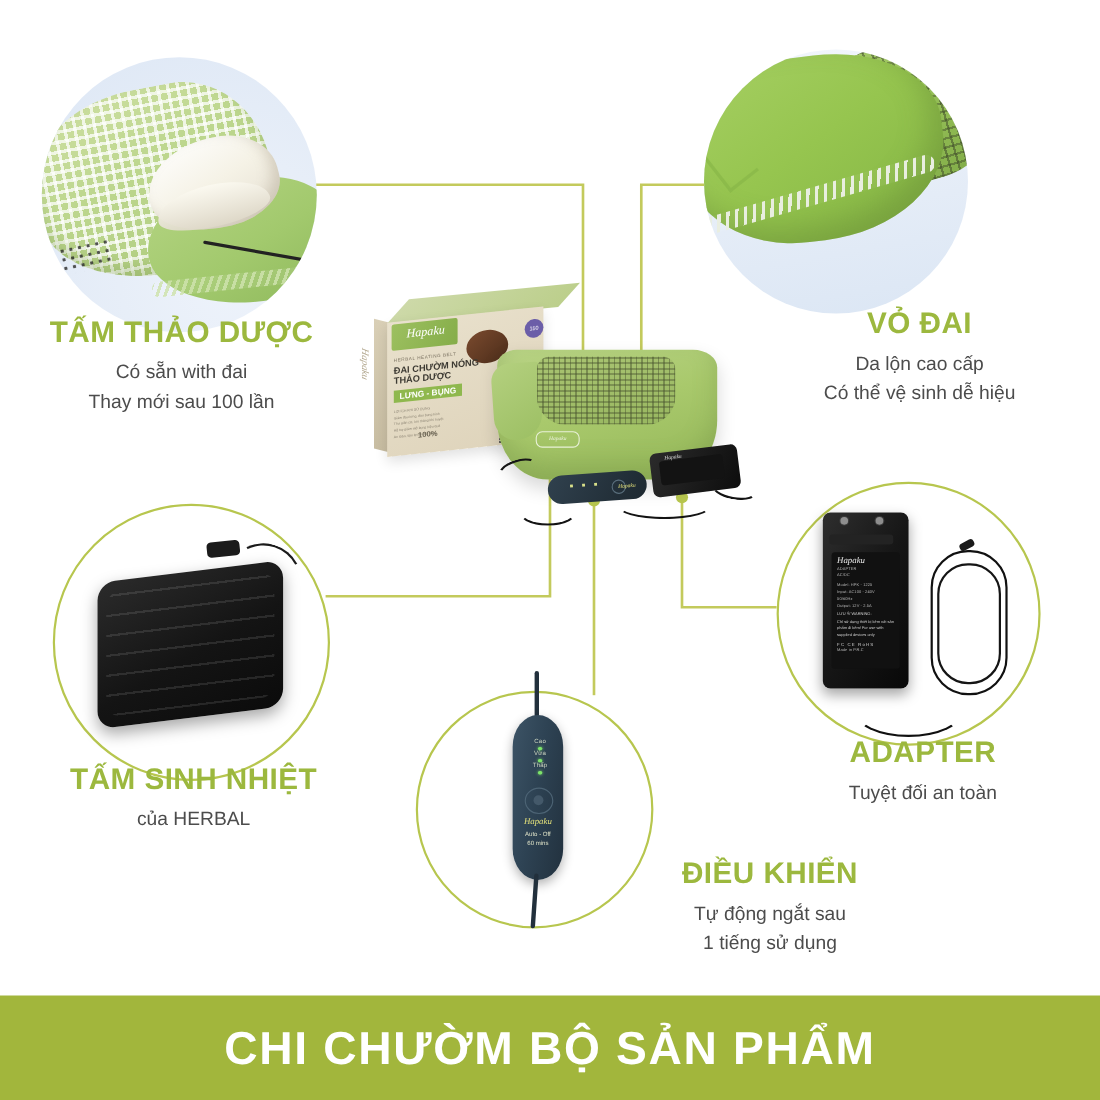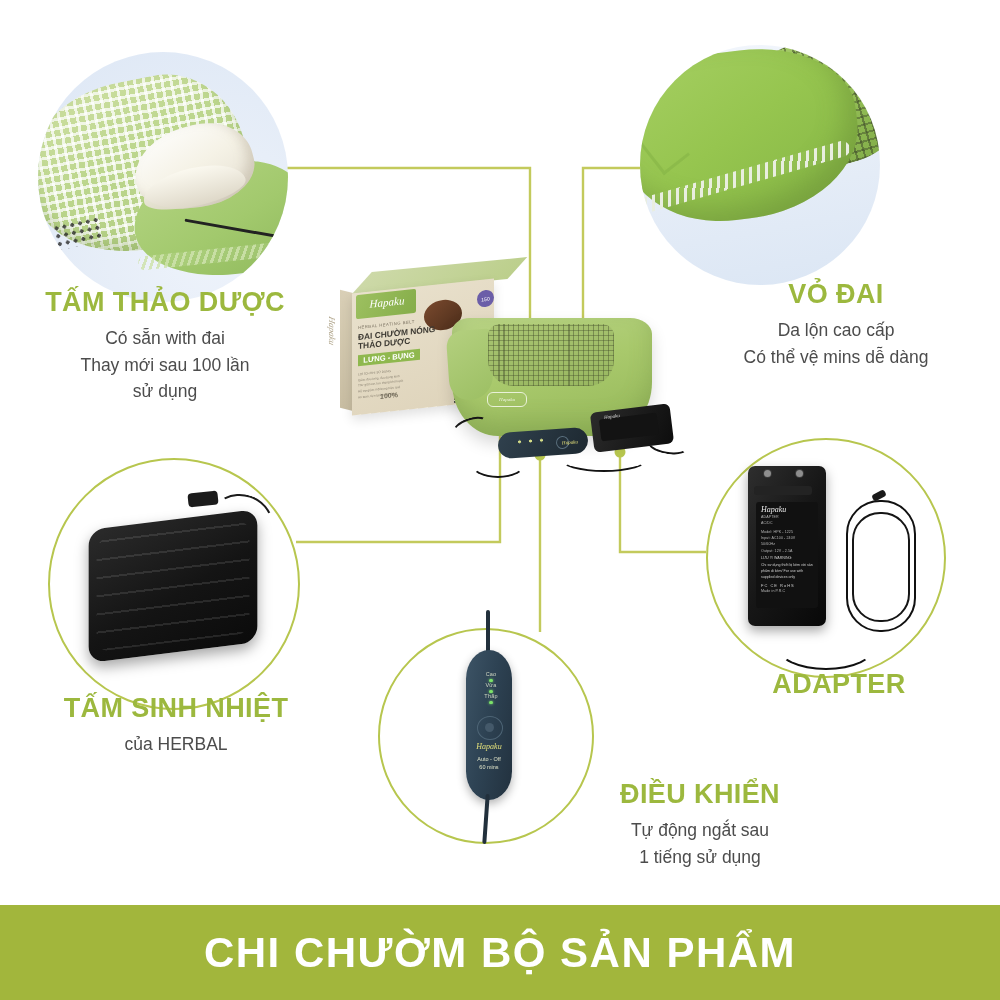--- a/index.html
+++ b/index.html
@@ -431,36 +431,36 @@
   <div class="mini-wire2"></div>
   <div class="mini-ad"></div>
   <div class="mini-ad-lbl"></div>
   <div class="mini-ad-brand">Hapaku</div>
   <div class="mini-wire3"></div>
 
   <div class="label-block" id="lbl-tl">
     <div class="label-title">TẤM THẢO DƯỢC</div>
     <p class="label-body">Có sẵn with đai</p>
     <p class="label-body">Thay mới sau 100 lần</p>
-    <p class="label-body">sử dụng</p>
   </div>
 
   <div class="label-block" id="lbl-tr">
     <div class="label-title">VỎ ĐAI</div>
     <p class="label-body">Da lộn cao cấp</p>
-    <p class="label-body">Có thể vệ mins dễ dàng</p>
+    <p class="label-body">Có thể vệ sinh dễ hiệu</p>
   </div>
 
   <div class="label-block" id="lbl-bl">
     <div class="label-title">TẤM SINH NHIỆT</div>
     <p class="label-body">của HERBAL</p>
   </div>
 
   <div class="label-block" id="lbl-br">
     <div class="label-title">ADAPTER</div>
+    <p class="label-body">Tuyệt đối an toàn</p>
   </div>
 
   <div class="label-block" id="lbl-ctl">
     <div class="label-title">ĐIỀU KHIỂN</div>
     <p class="label-body">Tự động ngắt sau</p>
     <p class="label-body">1 tiếng sử dụng</p>
   </div>
 
   <div class="banner">
     <span class="banner-text">CHI CHƯỜM BỘ SẢN PHẨM</span>

